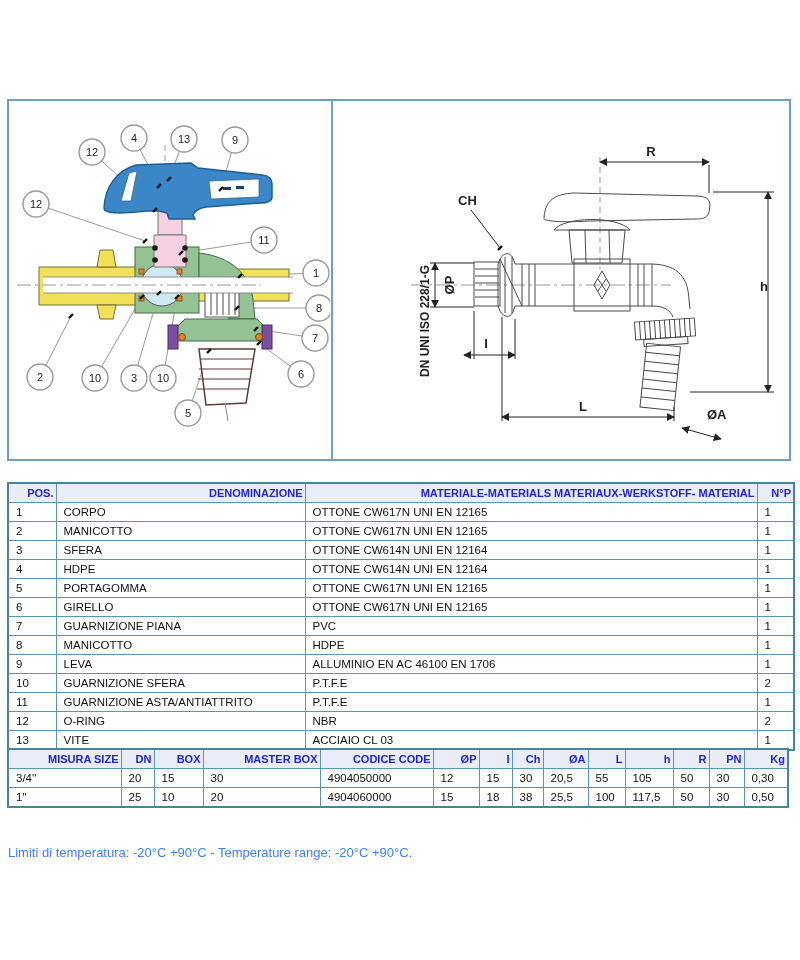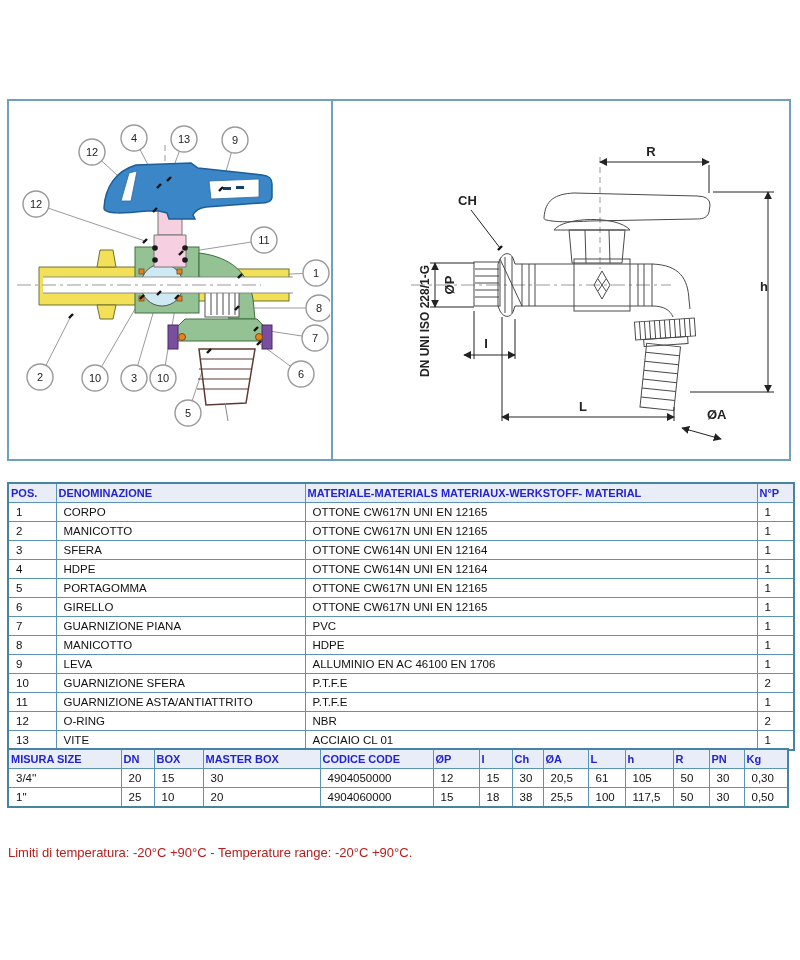--- a/index.html
+++ b/index.html
@@ -23,26 +23,26 @@
   .ln{stroke:#4a4a4a;stroke-width:1;fill:none;}
   .dim{stroke:#222;stroke-width:1;fill:none;}
   .dimlbl{font-size:13px;font-weight:bold;fill:#222;}
 
   
   table.spec{border-collapse:collapse;table-layout:fixed;background:#fff;
              border:2px solid #47849f;position:absolute;left:7px;}
   table.spec th,table.spec td{border:1px solid #5b95b6;height:16px;overflow:hidden;
              white-space:nowrap;vertical-align:middle;}
   table.spec th{background:#e8edf8;color:#2323cf;font-size:11px;font-weight:bold;
-             text-align:left;padding:1px 2px;}
+             text-align:right;padding:1px 2px;}
   table.spec td{color:#111;font-size:11.5px;text-align:left;padding:1px 7px;}
   #materials-table{top:482px;width:786px;}
   #sizes-table{top:748px;width:780px;}
 
-  .footer-note{position:absolute;left:8px;top:845px;font-size:13px;color:#b91c1c;}
+  .footer-note{position:absolute;left:8px;top:845px;font-size:13px;color:#3b82f6;}
 </style>
 </head>
 <body>
 
 <div class="page">
 
   <div class="diagrams">
 
     <div class="panel left">
       <svg width="321" height="358" viewBox="0 0 321 358">
@@ -375,21 +375,21 @@
         </tr>
         <tr>
           <td>12</td>
           <td>O-RING</td>
           <td>NBR</td>
           <td>2</td>
         </tr>
         <tr>
           <td>13</td>
           <td>VITE</td>
-          <td>ACCIAIO CL 01</td>
+          <td>ACCIAIO CL 03</td>
           <td>1</td>
         </tr>
       </tbody>
     </table>
 
   <table class="spec" id="sizes-table">
       <colgroup>
         <col style="width: 113px;">
         <col style="width: 33px;">
         <col style="width: 49px;">
@@ -427,21 +427,21 @@
         <tr>
           <td>3/4''</td>
           <td>20</td>
           <td>15</td>
           <td>30</td>
           <td>4904050000</td>
           <td>12</td>
           <td>15</td>
           <td>30</td>
           <td>20,5</td>
-          <td>61</td>
+          <td>55</td>
           <td>105</td>
           <td>50</td>
           <td>30</td>
           <td>0,30</td>
         </tr>
         <tr>
           <td>1''</td>
           <td>25</td>
           <td>10</td>
           <td>20</td>

